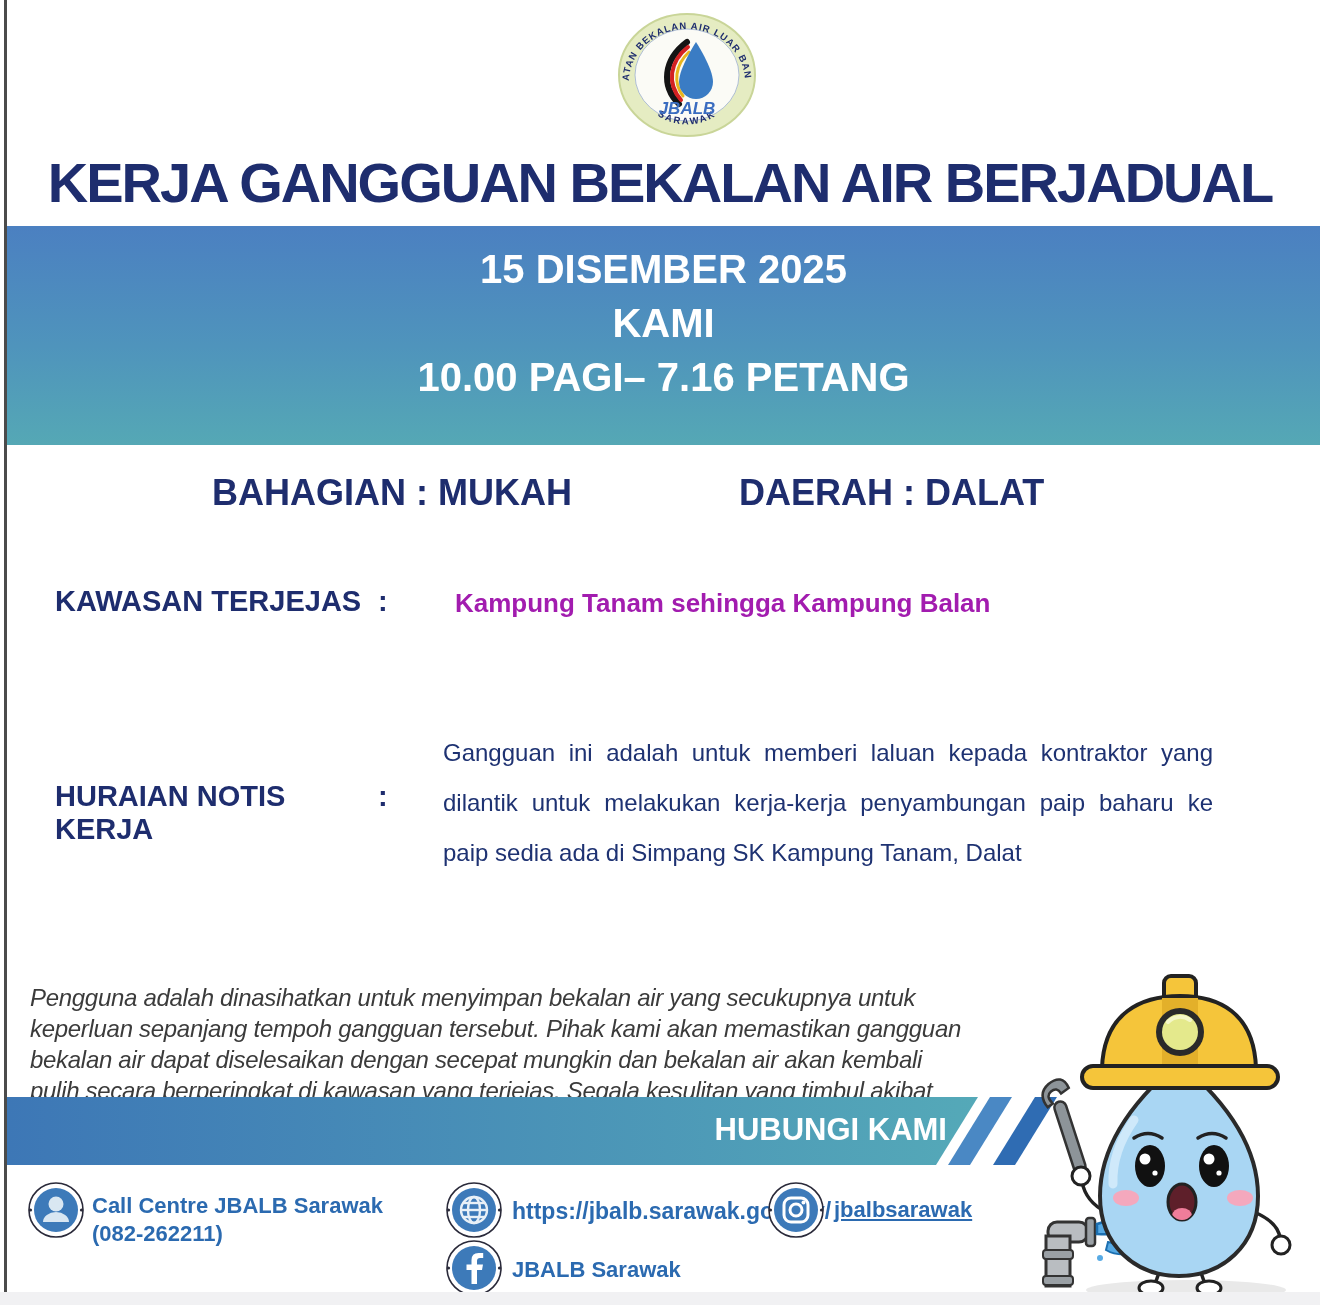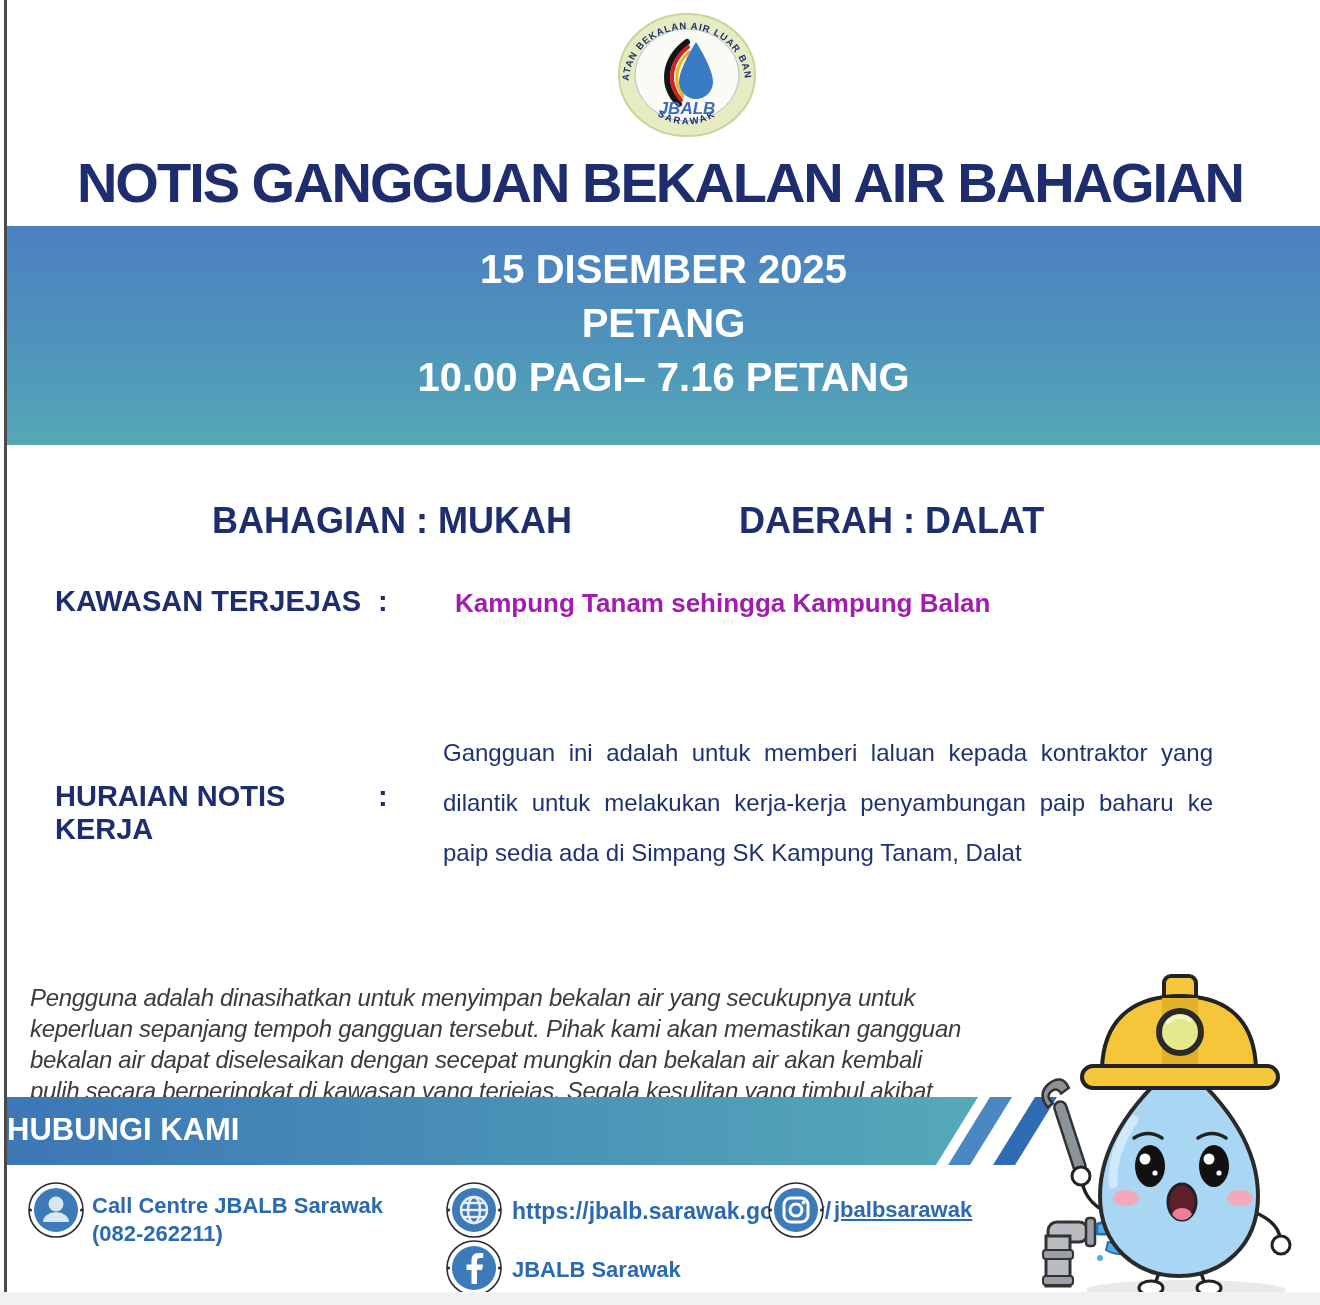--- a/index.html
+++ b/index.html
@@ -30,21 +30,21 @@
   .date-banner{
     position:absolute;left:7px;top:226px;width:1313px;height:219px;
     background:linear-gradient(180deg,#4b80c1 0%,#4f94bc 55%,#55a8b5 100%);
     color:#ffffff;text-align:center;
   }
   .banner-line{
     font-size:40px;font-weight:800;line-height:54px;
   }
   .banner-line.first{margin-top:16px;}
   .location-row{
-    position:absolute;left:0;top:500px;width:1320px;height:50px;
+    position:absolute;left:0;top:472px;width:1320px;height:50px;
     color:#1e2d6e;font-weight:800;font-size:36px;
   }
   .loc-bahagian{position:absolute;left:212px;top:0;}
   .loc-daerah{position:absolute;left:739px;top:0;}
   .detail{position:absolute;color:#1e2d6e;}
   .detail .d-label{
     position:absolute;left:55px;top:0;width:320px;
     font-size:29px;font-weight:700;
   }
   .detail .d-colon{
@@ -67,21 +67,21 @@
     margin:0;
     font-size:24px;font-style:italic;color:#3b3b3b;
     line-height:31px;letter-spacing:-0.3px;
   }
   .contact-banner{
     position:absolute;left:7px;top:1097px;width:990px;height:68px;
     background:linear-gradient(90deg,#3d77b6 0%,#55aab8 100%);
     clip-path:polygon(0 0,971px 0,929px 100%,0 100%);
   }
   .contact-banner span{
-    display:block;width:940px;text-align:left;
+    display:block;width:940px;text-align:right;
     font-size:31px;font-weight:800;color:#ffffff;
     margin-top:15px;
   }
   .stripe{
     position:absolute;top:1097px;height:68px;width:64px;
   }
   .stripe-1{left:948px;clip-path:polygon(42px 0,64px 0,22px 100%,0 100%);background:#4a88c4;}
   .stripe-2{left:993px;clip-path:polygon(42px 0,64px 0,22px 100%,0 100%);background:#2f6cb3;}
   .contact-item{position:absolute;}
   .ci-icon{width:56px;height:56px;display:block;}
@@ -124,25 +124,25 @@
 
       <path d="M 62,92 C 44,74 46,48 70,30" fill="none" stroke="#141414" stroke-width="6" stroke-linecap="round"></path>
       <path d="M 64,88 C 50,72 52,50 71,35" fill="none" stroke="#d42121" stroke-width="4" stroke-linecap="round"></path>
       <path d="M 66,84 C 56,71 58,53 72,40" fill="none" stroke="#e8b51e" stroke-width="3" stroke-linecap="round"></path>
 
       <path d="M 79,30 C 79,30 62,56 62,70 a 17,17 0 0 0 34,0 C 96,56 79,30 79,30 Z" fill="#3a7cc4"></path>
       <text x="70" y="102" text-anchor="middle" font-size="17" font-weight="bold" font-style="italic" fill="#3a6cc0">JBALB</text>
     </svg>
   </div>
 
-  <h1 class="title">NOTIS GANGGUAN BEKALAN AIR BAHAGIAN</h1>
+  <h1 class="title">KERJA GANGGUAN BEKALAN AIR BERJADUAL</h1>
 
   <div class="date-banner">
     <div class="banner-line first">15 DISEMBER 2025</div>
-    <div class="banner-line">PETANG</div>
+    <div class="banner-line">KAMI</div>
     <div class="banner-line">10.00 PAGI– 7.16 PETANG</div>
   </div>
 
   <div class="location-row">
     <span class="loc-bahagian">BAHAGIAN : MUKAH</span>
     <span class="loc-daerah">DAERAH : DALAT</span>
   </div>
 
   <div class="detail detail-kawasan">
     <div class="d-label">KAWASAN TERJEJAS</div>

